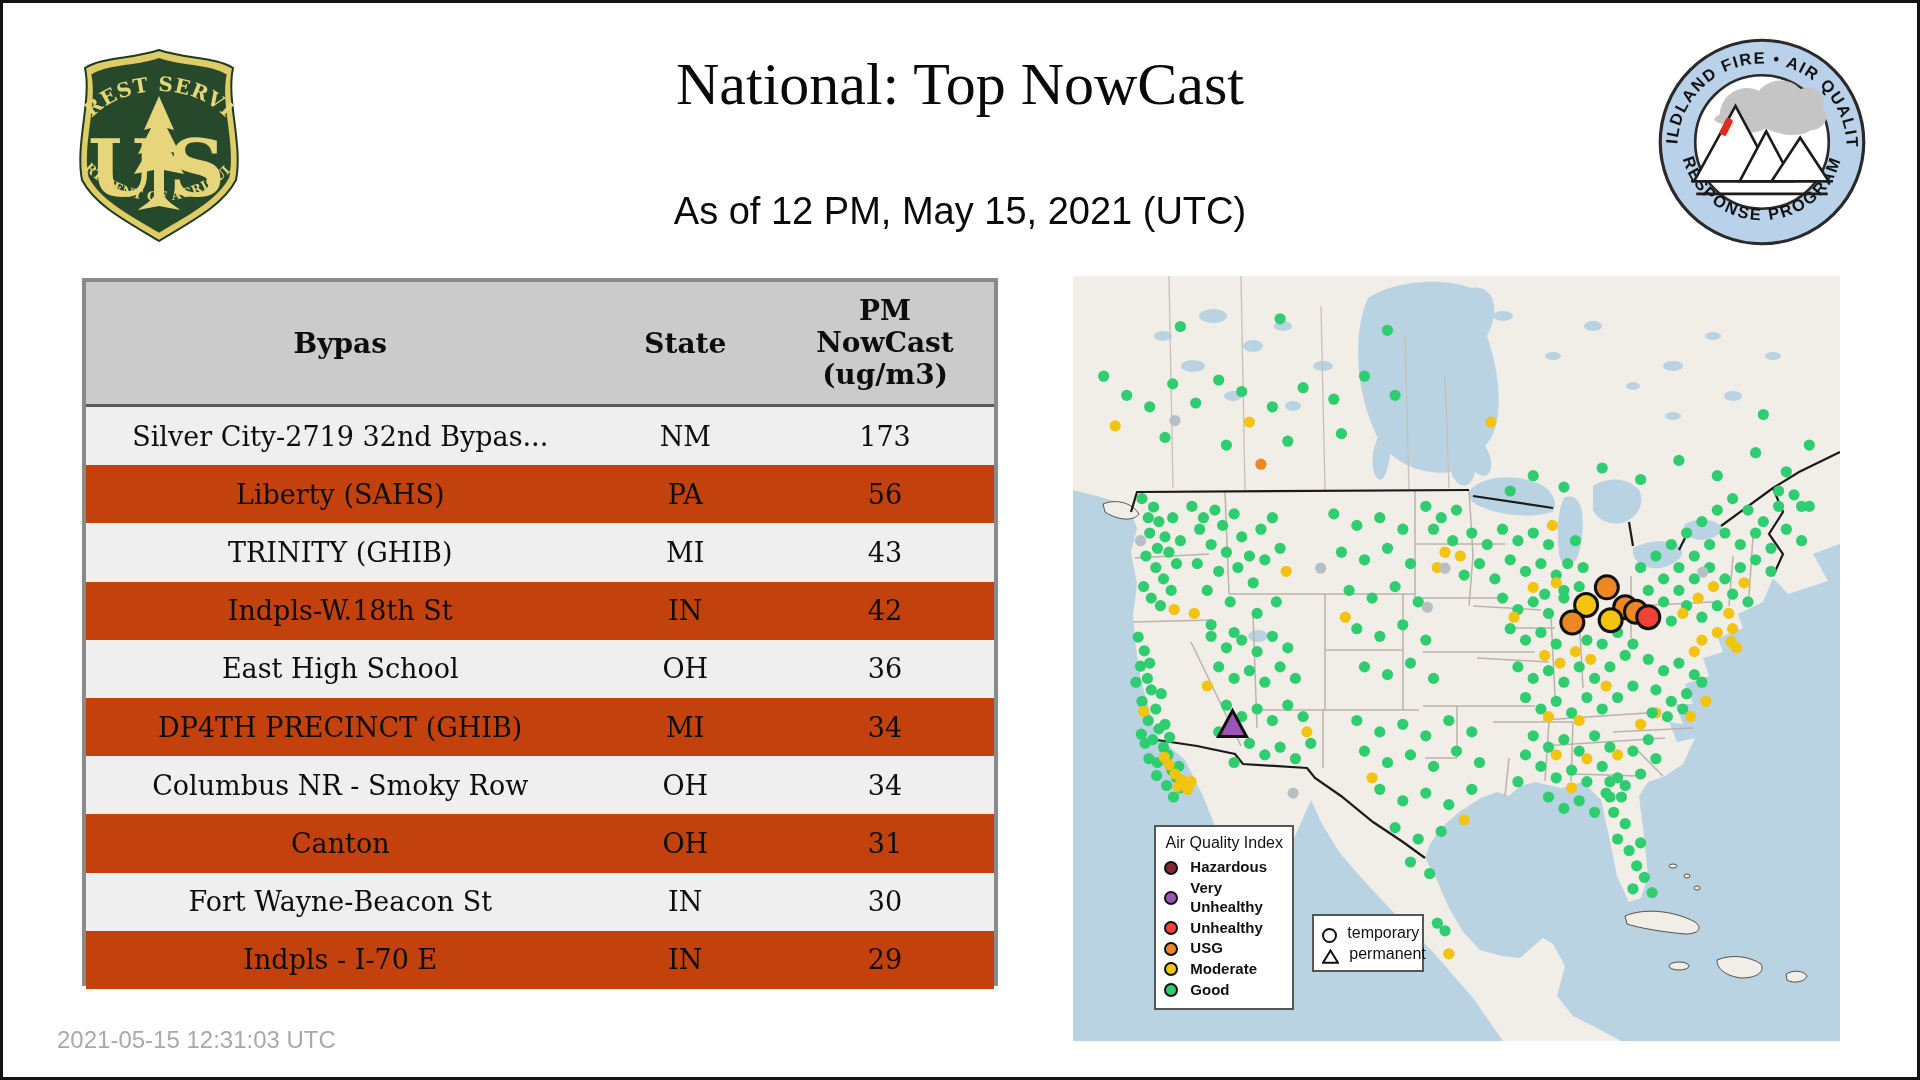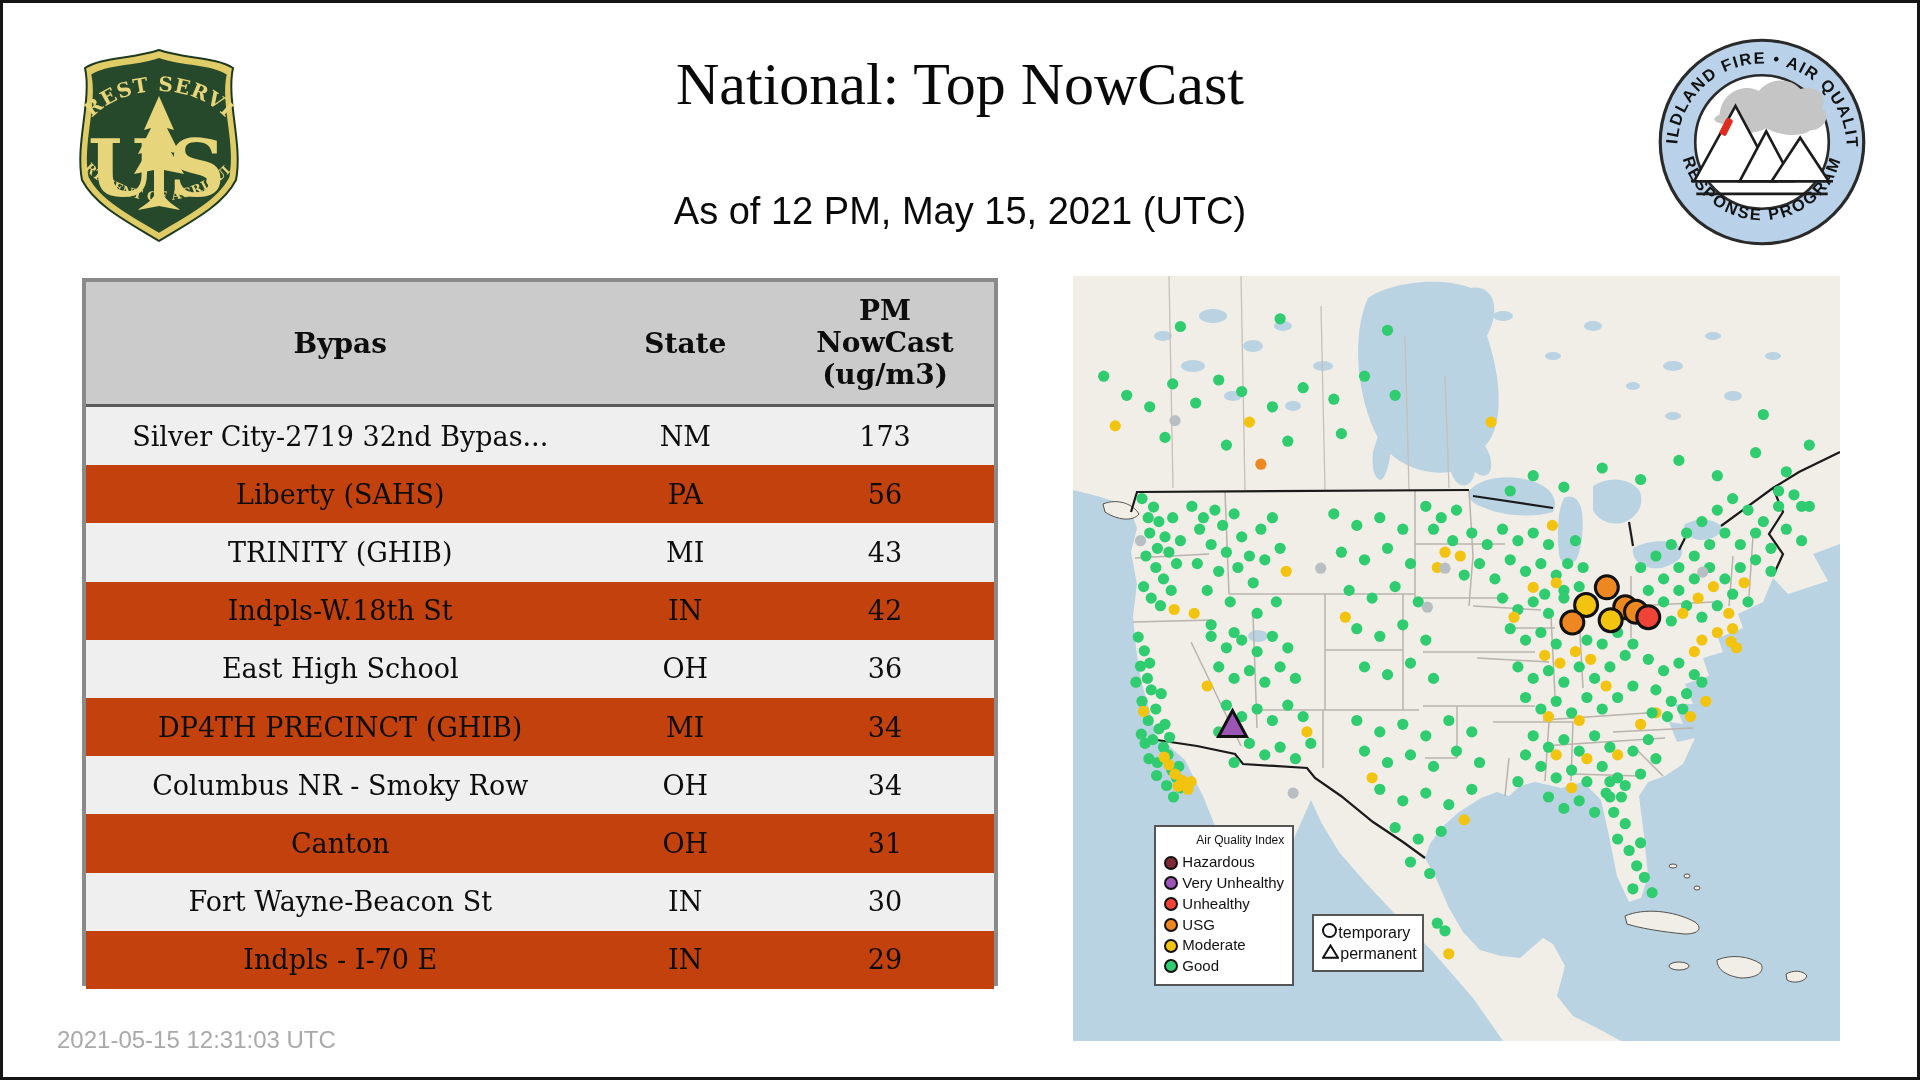--- a/index.html
+++ b/index.html
@@ -26,25 +26,25 @@
   .c-val{width:24%;text-align:center;}
   .pm-wrap{display:inline-block;max-width:150px;line-height:1.15;}
   
   .stamp{position:absolute;left:57px;top:1026px;font-size:24px;color:#a9a9a9;}
   
   .map{position:absolute;left:1073px;top:276px;width:767px;height:765px;background:#b9d3e2;}
   .map svg.base{position:absolute;inset:0;}
   .legend{position:absolute;background:#ffffff;border:2px solid #555;color:#111;
           font-size:15px;line-height:1.25;}
   .legend-aqi{left:10.6%;top:71.8%;width:140px;padding:6px 8px 8px 8px;box-sizing:border-box;}
-  .legend-aqi .lg-title{text-align:right;font-size:12px;margin-bottom:5px;}
-  .lg-item{display:flex;align-items:center;gap:4px;margin-top:2px;}
+  .legend-aqi .lg-title{text-align:center;font-size:16px;margin-bottom:5px;}
+  .lg-item{display:flex;align-items:center;gap:12px;margin-top:2px;font-weight:bold;}
   .lg-dot{width:14px;height:14px;border-radius:50%;border:2px solid #111;box-sizing:border-box;flex:0 0 auto;}
   .legend-type{left:31.2%;top:83.4%;width:112px;padding:6px 8px;box-sizing:border-box;font-size:16px;}
-  .lt-item{display:flex;align-items:flex-start;gap:1px;margin-top:1px;}
+  .lt-item{display:flex;align-items:flex-end;gap:10px;margin-top:1px;}
   .t-circle{width:15px;height:15px;border:2px solid #111;border-radius:50%;box-sizing:border-box;background:#fff;flex:0 0 auto;}
   .t-tri{width:17px;height:15px;flex:0 0 auto;}
 </style>
 </head>
 <body>
 
 <div class="page">
 
   <svg class="fs-logo" viewBox="0 0 190 200">
     <path d="M95,6 C68,15 38,13 21,24 C28,56 11,100 18,136 C31,161 60,176 95,197 C130,176 159,161 172,136 C179,100 162,56 169,24 C152,13 122,15 95,6 Z" fill="#dfcc66" stroke="#1d3a20" stroke-width="2"></path>

